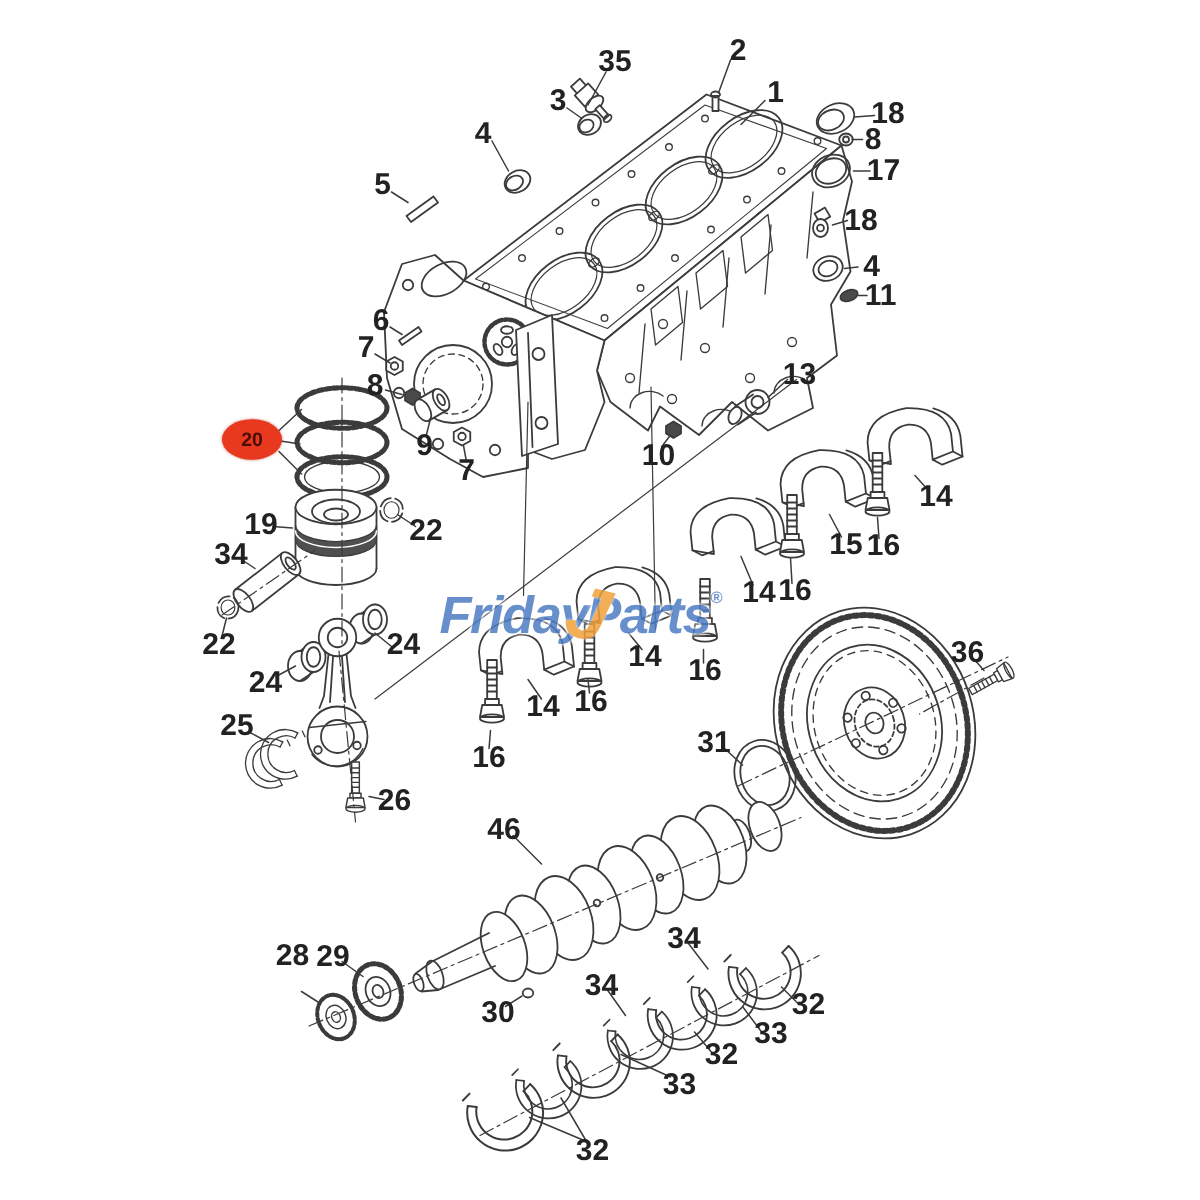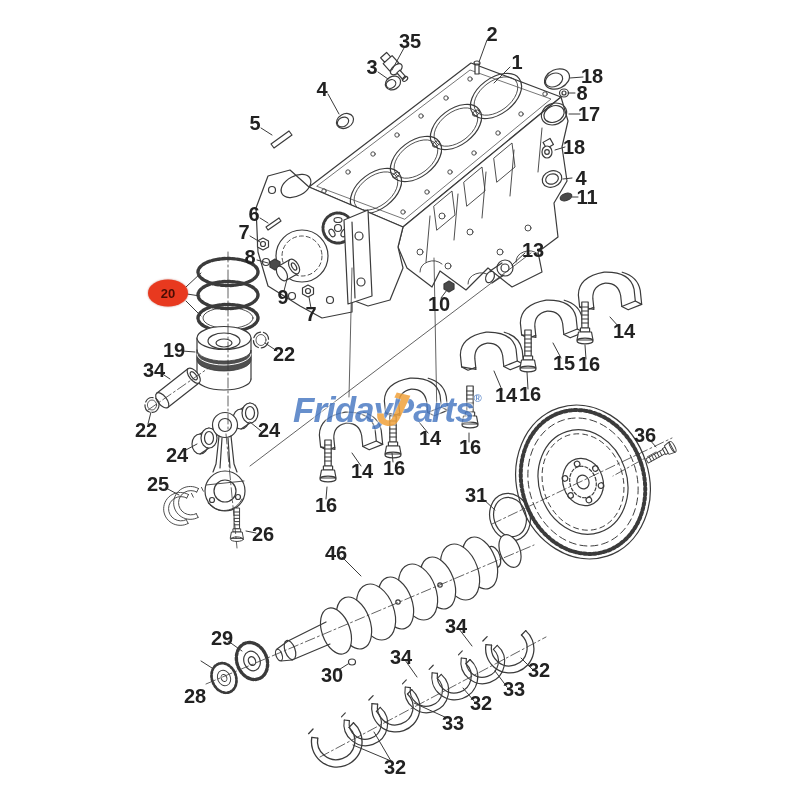--- a/index.html
+++ b/index.html
@@ -420,21 +420,21 @@
       <span class="callout" style="left: 362px; top: 471px;">14</span>
       <span class="callout" style="left: 394px; top: 468px;">16</span>
       <span class="callout" style="left: 326px; top: 505px;">16</span>
       <span class="callout" style="left: 506px; top: 395px;">14</span>
       <span class="callout" style="left: 530px; top: 394px;">16</span>
       <span class="callout" style="left: 263px; top: 534px;">26</span>
       <span class="callout" style="left: 336px; top: 553px;">46</span>
       <span class="callout" style="left: 645px; top: 435px;">36</span>
       <span class="callout" style="left: 476px; top: 495px;">31</span>
       <span class="callout" style="left: 222px; top: 638px; text-align: right;">29</span>
-      <span class="callout" style="left: 195px; top: 696px;">28</span>
+      <span class="callout" style="left: 195px; top: 637px;">28</span>
       <span class="callout" style="left: 332px; top: 675px;">30</span>
       <span class="callout" style="left: 456px; top: 626px;">34</span>
       <span class="callout" style="left: 401px; top: 657px;">34</span>
       <span class="callout" style="left: 539px; top: 670px;">32</span>
       <span class="callout" style="left: 514px; top: 689px;">33</span>
       <span class="callout" style="left: 481px; top: 703px;">32</span>
       <span class="callout" style="left: 453px; top: 723px;">33</span>
       <span class="callout" style="left: 395px; top: 767px;">32</span>
     </div>
 

